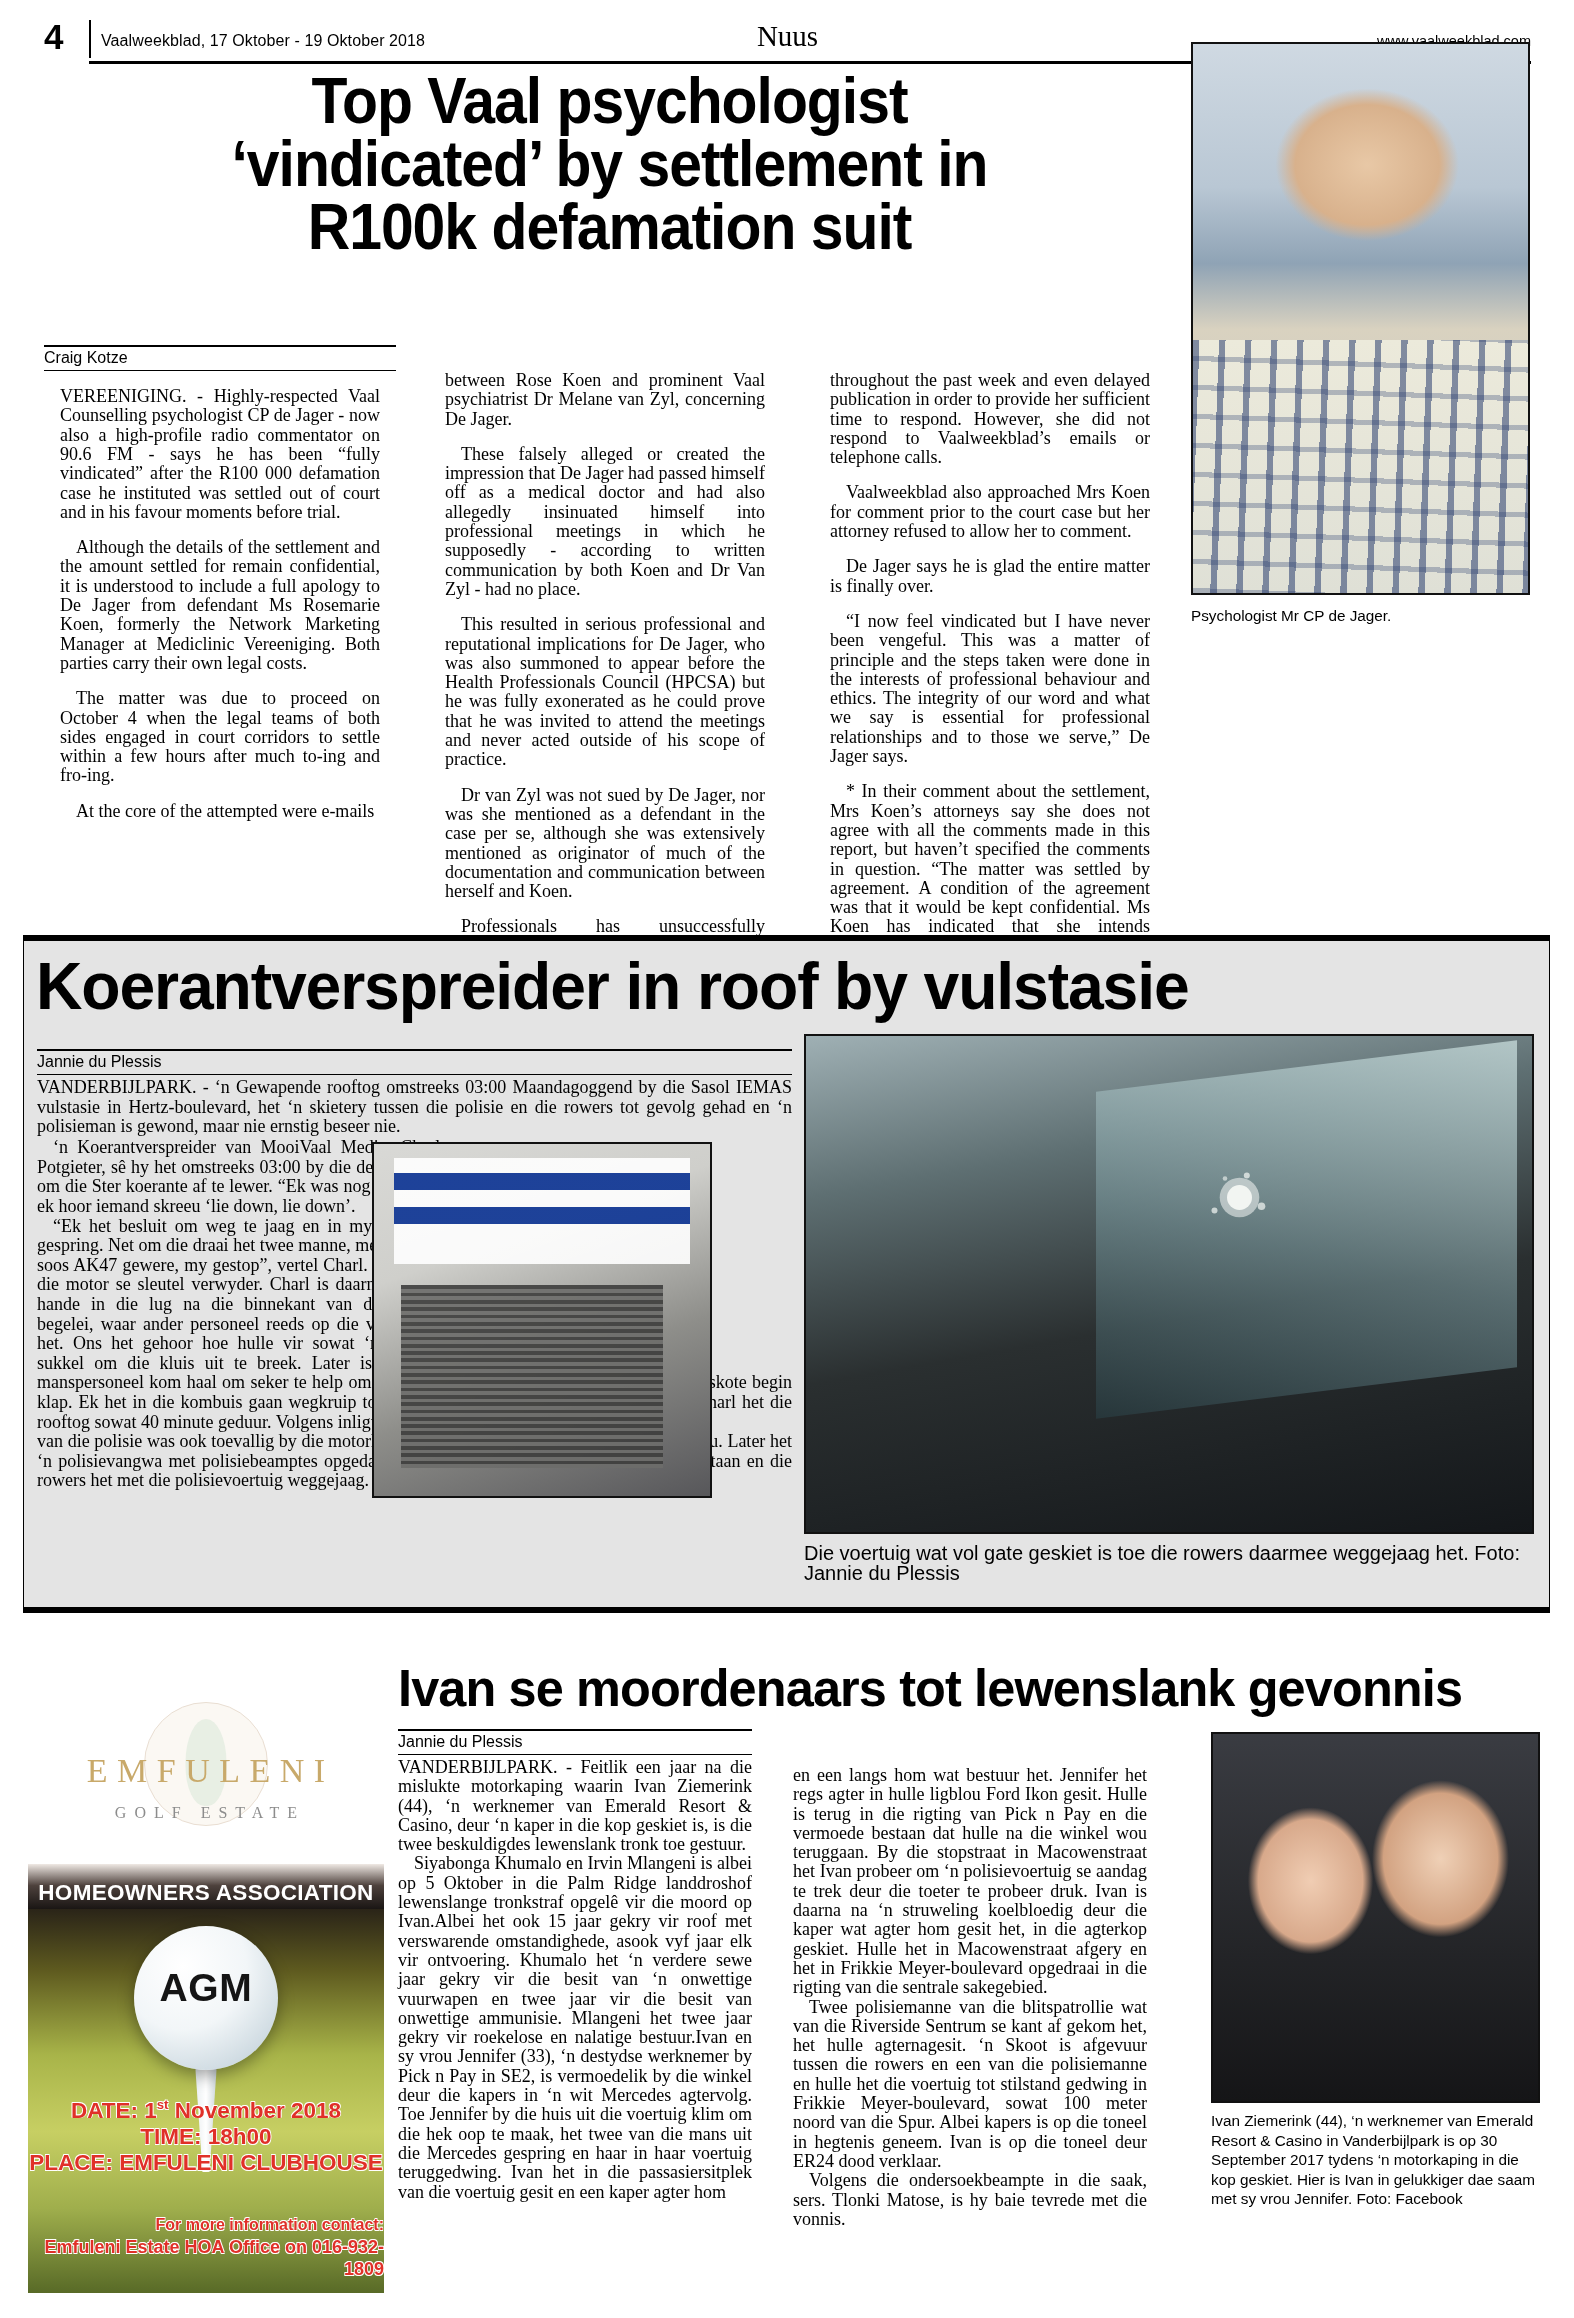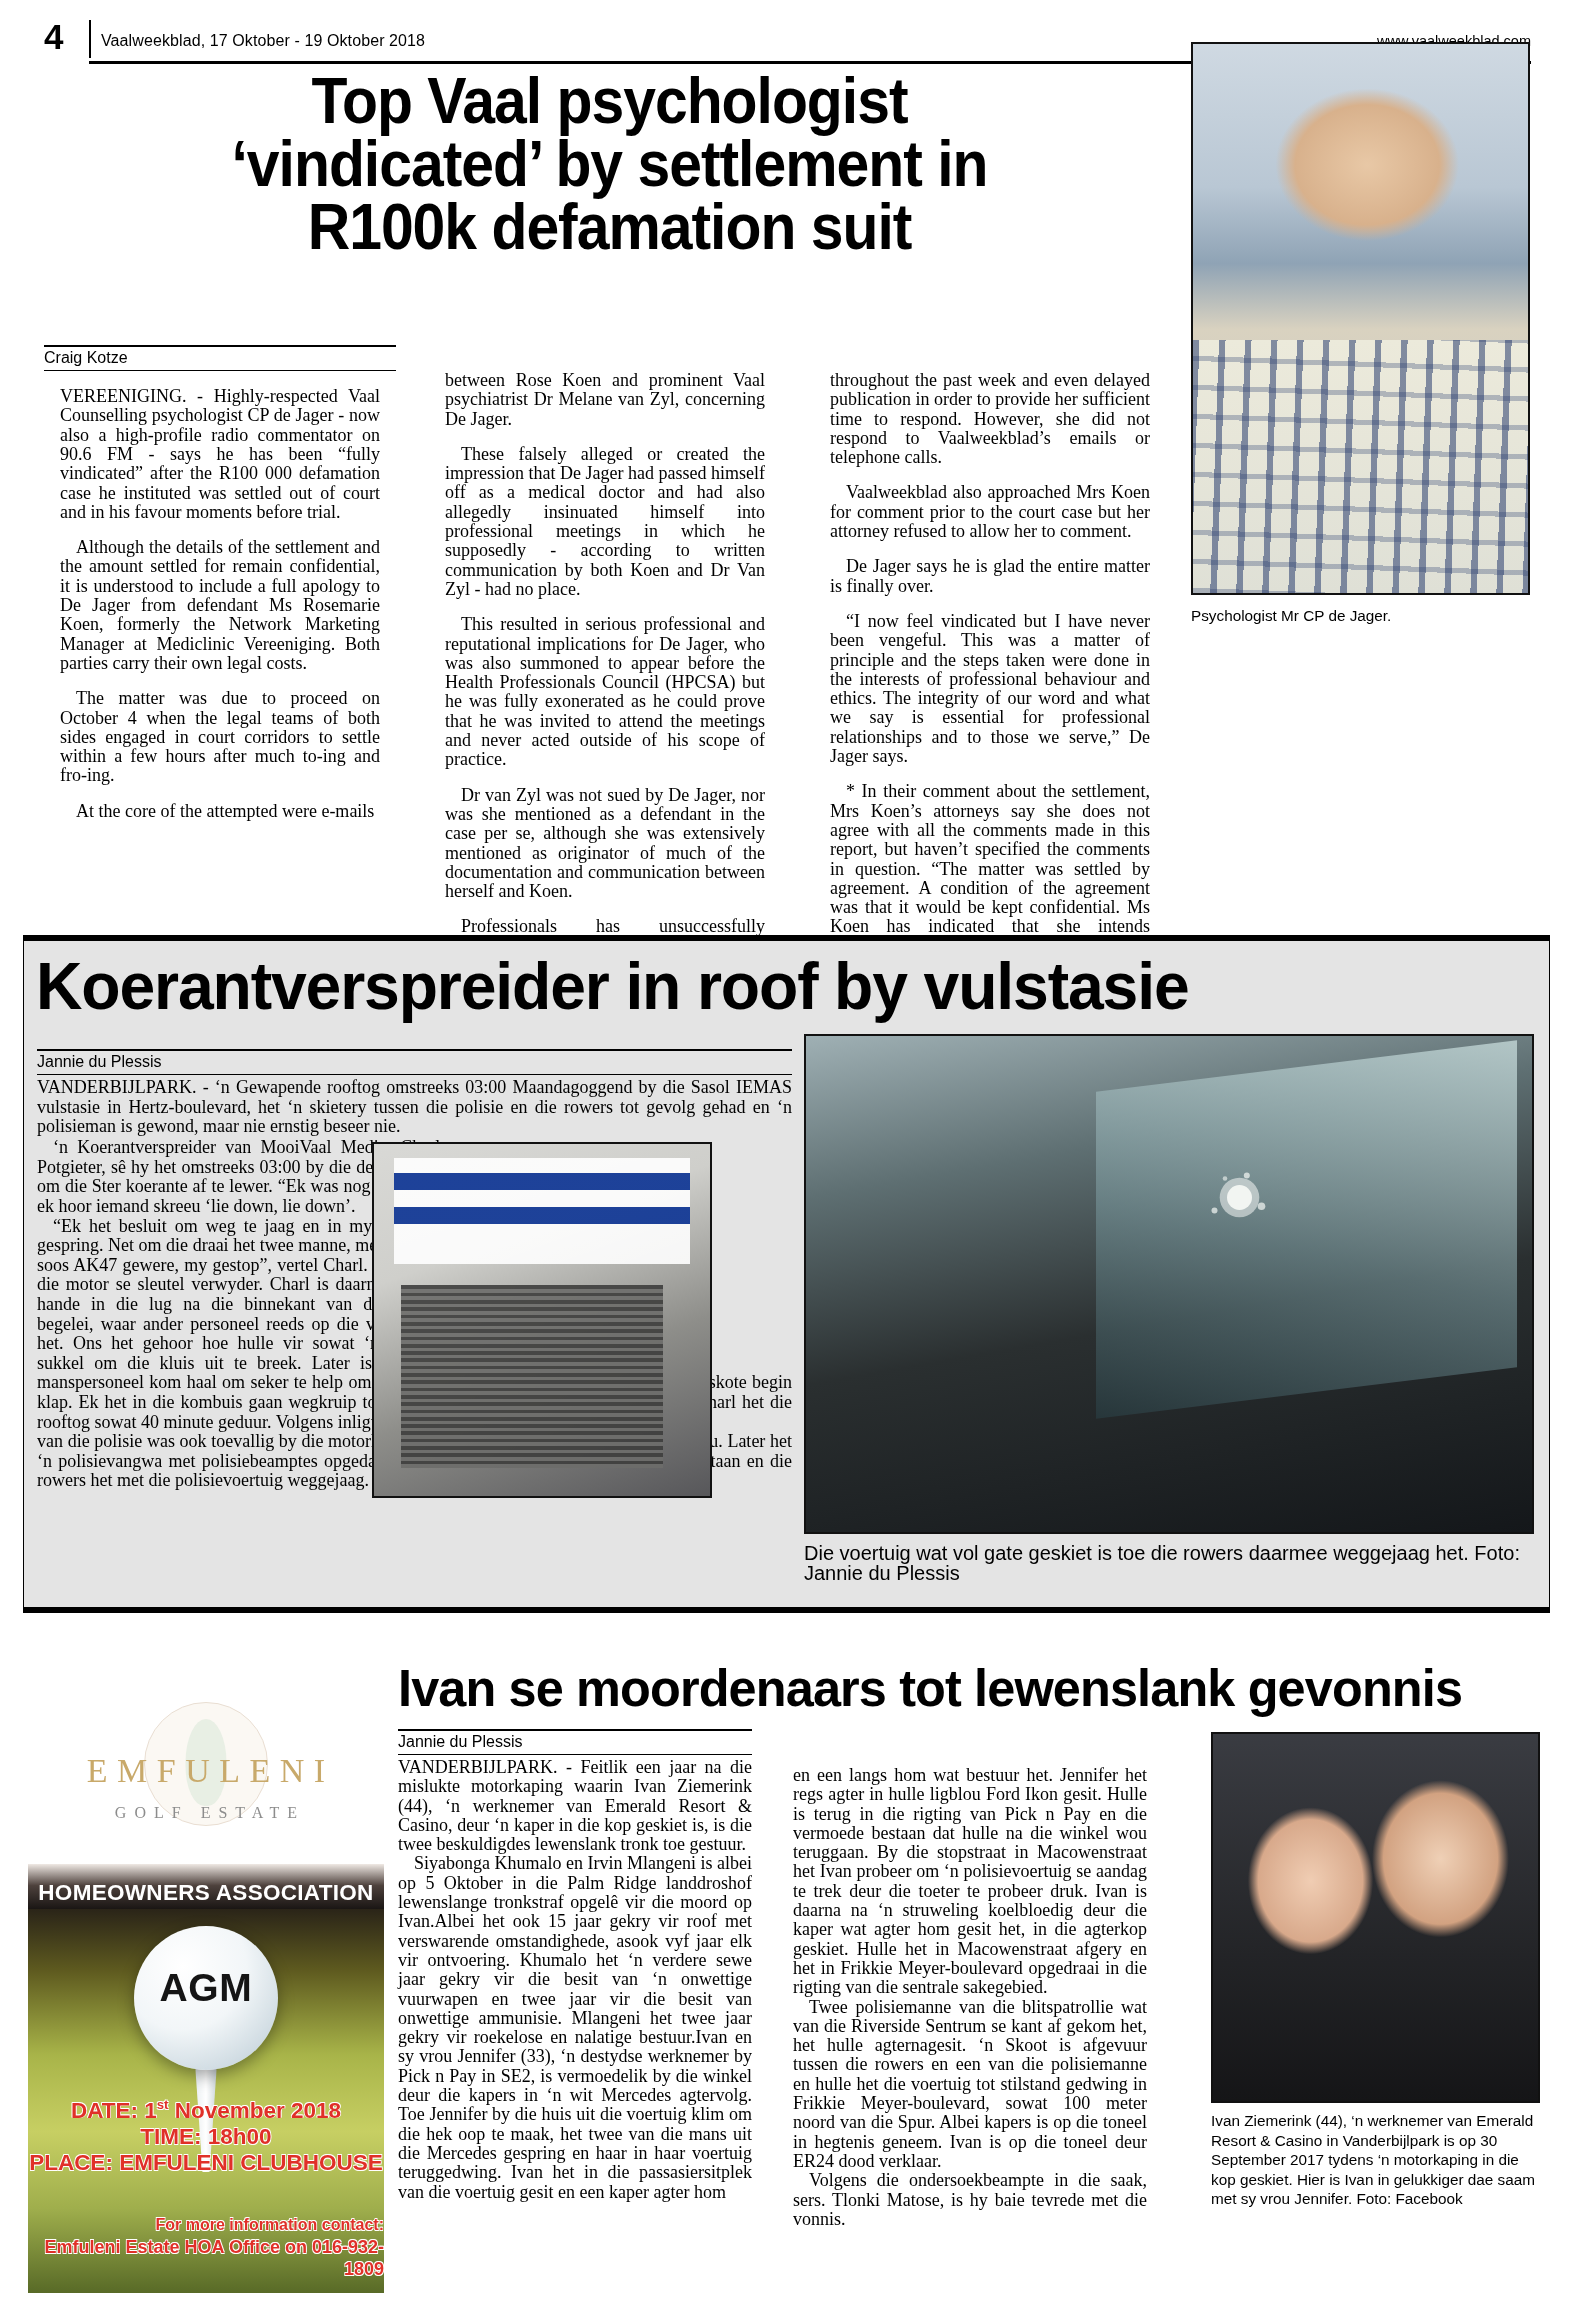--- a/index.html
+++ b/index.html
@@ -240,20 +240,21 @@
 </style>
 </head>
 <body>
 
 <div class="page">
 
   <div class="masthead">
     <div class="folio">4</div>
     <div class="mast-rule-v"></div>
     <div class="mast-date">Vaalweekblad, 17 Oktober - 19 Oktober 2018</div>
+    <div class="mast-section">Nuus</div>
     <div class="mast-url">www.vaalweekblad.com</div>
     <div class="mast-rule"></div>
   </div>
 
   <div class="a1">
     <div class="a1-head">
       <div>Top Vaal psychologist</div>
       <div>‘vindicated’ by settlement in</div>
       <div>R100k defamation suit</div>
     </div>

